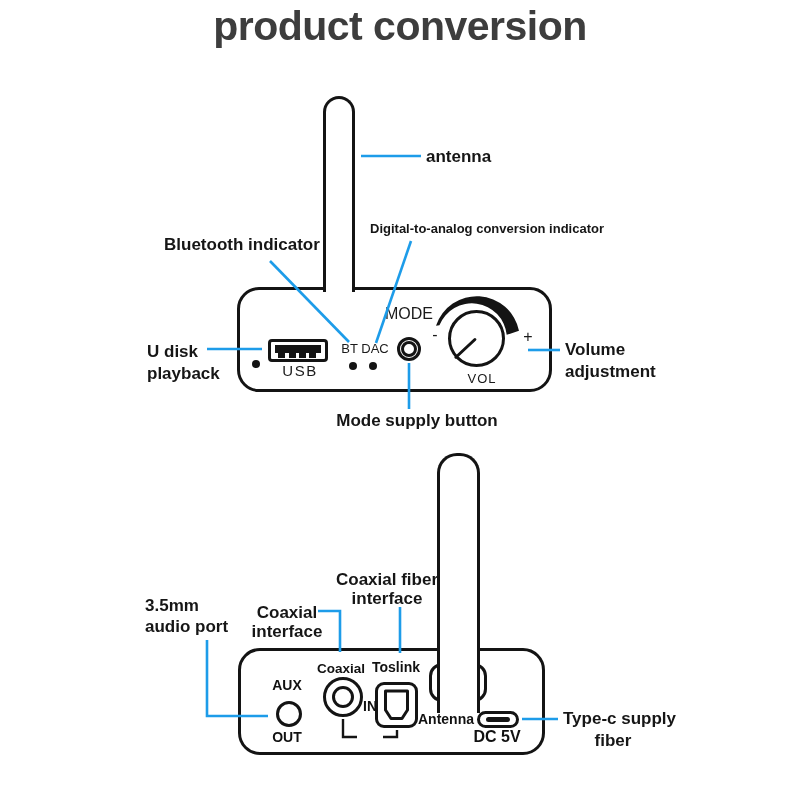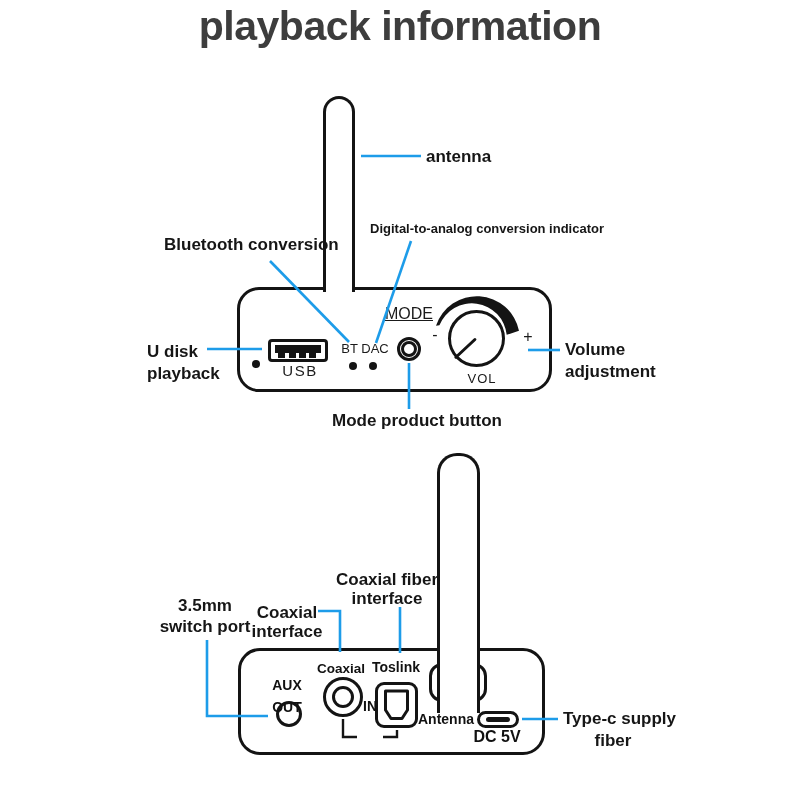--- a/index.html
+++ b/index.html
@@ -19,56 +19,56 @@
   .ptextb{font:700 14px/15px "Liberation Sans",sans-serif;color:#111;white-space:nowrap;text-align:center;}
   .ann{position:absolute;z-index:6;font:700 17px/22px "Liberation Sans",sans-serif;color:#161616;white-space:nowrap;}
   .lines{position:absolute;left:0;top:0;z-index:5;pointer-events:none;}
   .flexc{display:flex;align-items:center;justify-content:center;}
 </style>
 </head>
 <body>
 
 <div class="canvas">
 
-  <h1 class="title">playback information</h1>
+  <h1 class="title">product conversion</h1>
 
   <div class="antenna" style="left:323px;top:96px;width:32px;height:196px;border-radius:16px 16px 0 0;"></div>
 
   <div class="panel" style="left:237px;top:287px;width:315px;height:105px;"></div>
 
   <div class="inpanel" style="left:268px;top:339px;width:60px;height:23px;border:3px solid #141414;border-radius:4px;background:#fff;">
     <div style="position:absolute;left:4px;right:4px;top:3px;height:8px;background:#141414;"></div>
     <div style="position:absolute;left:7px;width:38px;top:11px;height:5px;background:repeating-linear-gradient(90deg,#141414 0 7px,transparent 7px 10.5px);"></div>
   </div>
   <div class="inpanel ptext" style="left:270px;top:363px;width:60px;letter-spacing:1.5px;">USB</div>
   <div class="inpanel dot" style="left:252px;top:360px;"></div>
 
   <div class="inpanel ptext" style="left:341px;top:341px;width:48px;font-size:13px;">BT DAC</div>
   <div class="inpanel dot" style="left:349px;top:362px;"></div>
   <div class="inpanel dot" style="left:369px;top:362px;"></div>
 
-  <div class="inpanel ptext" style="left:384px;top:306px;width:50px;font-size:16px;text-decoration:underline;">MODE</div>
+  <div class="inpanel ptext" style="left:384px;top:306px;width:50px;font-size:16px;">MODE</div>
   <div class="inpanel circle flexc" style="left:397px;top:337px;width:24px;height:24px;">
     <div class="circle" style="width:10px;height:10px;"></div>
   </div>
 
   <div class="inpanel circle" style="left:448px;top:310px;width:57px;height:57px;"></div>
   <div class="inpanel" style="left:476px;top:337px;width:29px;height:3px;background:#141414;transform-origin:0 50%;transform:rotate(137deg);border-radius:2px;"></div>
   <div class="inpanel ptext" style="left:429px;top:327px;width:12px;font-size:16px;">-</div>
   <div class="inpanel ptext" style="left:522px;top:329px;width:12px;font-size:16px;">+</div>
   <div class="inpanel ptext" style="left:462px;top:371px;width:40px;font-size:13px;letter-spacing:1px;">VOL</div>
 
   <div class="mount" style="left:429px;top:663px;width:58px;height:39px;"></div>
   <div class="antenna" style="left:437px;top:453px;width:43px;height:260px;border-radius:20px 20px 0 0;"></div>
 
   <div class="panel" style="left:238px;top:648px;width:307px;height:107px;"></div>
 
   <div class="inpanel ptextb" style="left:262px;top:678px;width:50px;">AUX</div>
   <div class="inpanel circle" style="left:276px;top:701px;width:26px;height:26px;"></div>
-  <div class="inpanel ptextb" style="left:262px;top:700px;width:50px;">OUT</div>
+  <div class="inpanel ptextb" style="left:262px;top:730px;width:50px;">OUT</div>
 
   <div class="inpanel ptextb" style="left:306px;top:661px;width:70px;font-size:13.5px;">Coaxial</div>
   <div class="inpanel circle flexc" style="left:323px;top:677px;width:40px;height:40px;">
     <div class="circle" style="width:16px;height:16px;"></div>
   </div>
 
   <div class="inpanel ptextb" style="left:361px;top:660px;width:70px;font-size:14px;">Toslink</div>
   <div class="inpanel flexc" style="left:375px;top:682px;width:43px;height:46px;border:3px solid #141414;border-radius:9px;background:#fff;">
     <svg width="29" height="32" viewBox="0 0 29 32">
       <path d="M3.5 2 H25.5 V21 L20 29.5 H9 L3.5 21 Z" fill="none" stroke="#141414" stroke-width="3" stroke-linejoin="round"></path>
@@ -101,39 +101,39 @@
     </g>
 
     <g stroke="#141414" stroke-width="2.4" fill="none">
       <path d="M343 719 V737 H357"></path>
       <path d="M397 730 V737 H383"></path>
     </g>
   </svg>
 
   <div class="ann" style="left:426px;top:146px;">antenna</div>
 
-  <div class="ann" style="left:164px;top:234px;">Bluetooth conversion</div>
+  <div class="ann" style="left:164px;top:234px;">Bluetooth indicator</div>
 
   <div class="ann" style="left:370px;top:218px;font-size:13px;">Digital-to-analog conversion indicator</div>
 
   <div class="ann" style="left:147px;top:341px;">
     <div>U disk</div>
     <div>playback</div>
   </div>
 
   <div class="ann" style="left:565px;top:339px;">
     <div>Volume</div>
     <div>adjustment</div>
   </div>
 
-  <div class="ann" style="left:317px;top:410px;width:200px;text-align:center;">Mode product button</div>
+  <div class="ann" style="left:317px;top:410px;width:200px;text-align:center;">Mode supply button</div>
 
-  <div class="ann" style="left:145px;top:595px;width:120px;text-align:center;line-height:21px;">
+  <div class="ann" style="left:145px;top:595px;width:120px;line-height:21px;">
     <div>3.5mm</div>
-    <div>switch port</div>
+    <div>audio port</div>
   </div>
 
   <div class="ann" style="left:227px;top:603px;width:120px;text-align:center;line-height:19px;">
     <div>Coaxial</div>
     <div>interface</div>
   </div>
 
   <div class="ann" style="left:327px;top:570px;width:120px;text-align:center;line-height:19px;">
     <div>Coaxial fiber</div>
     <div>interface</div>

